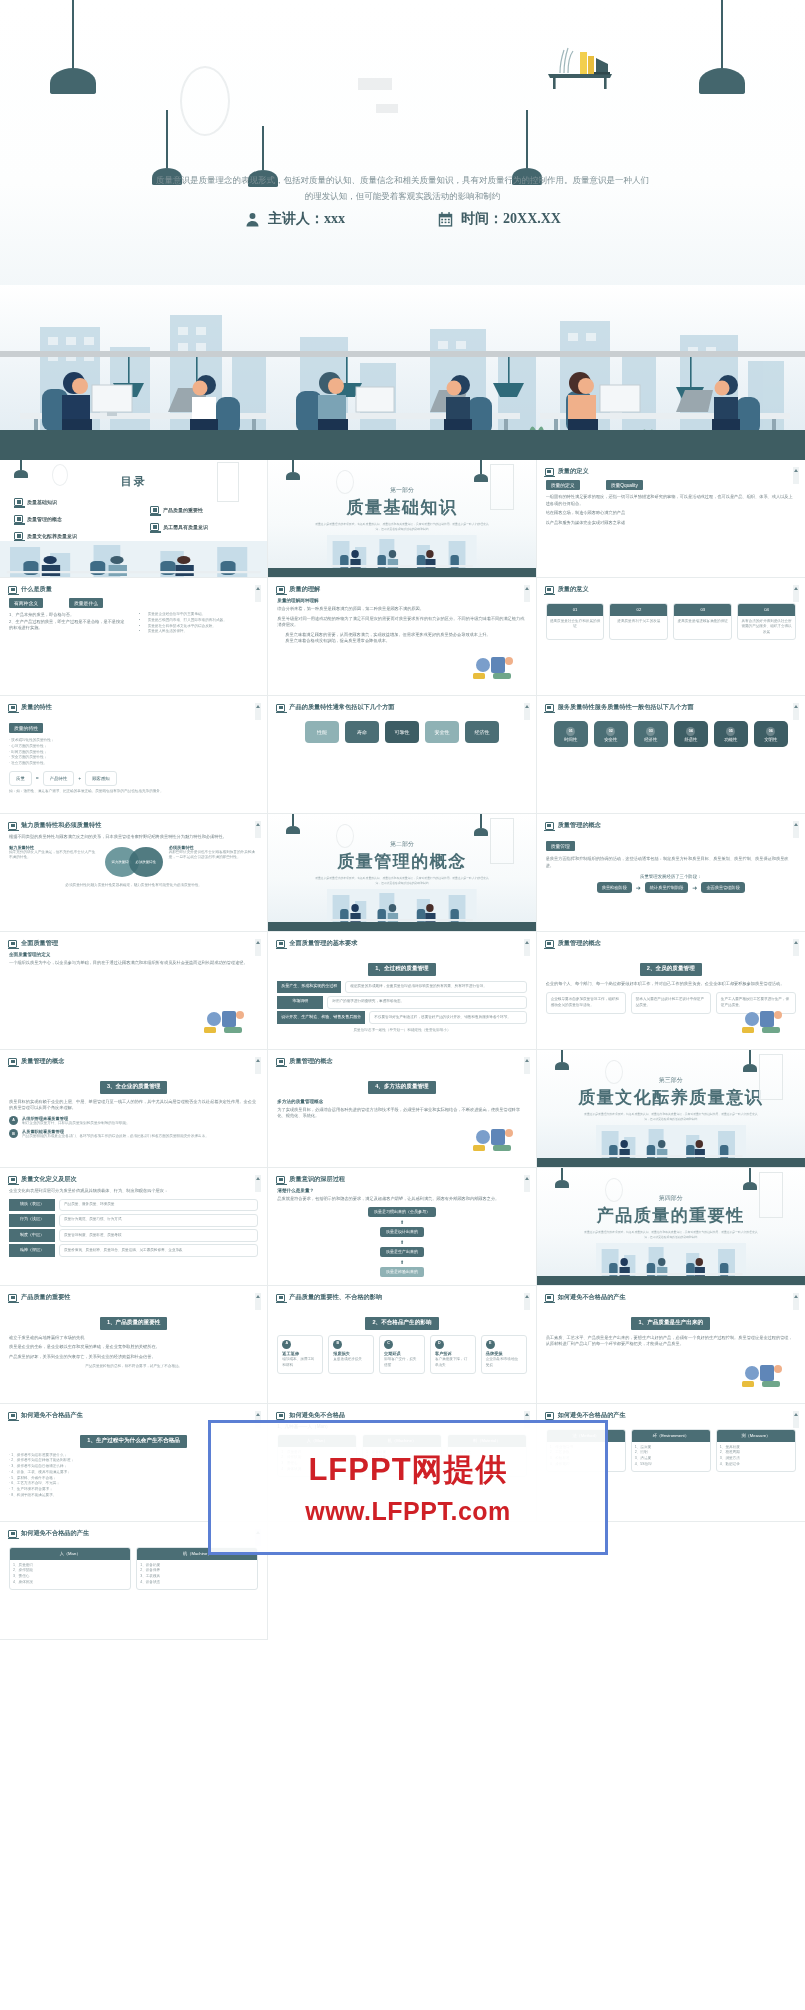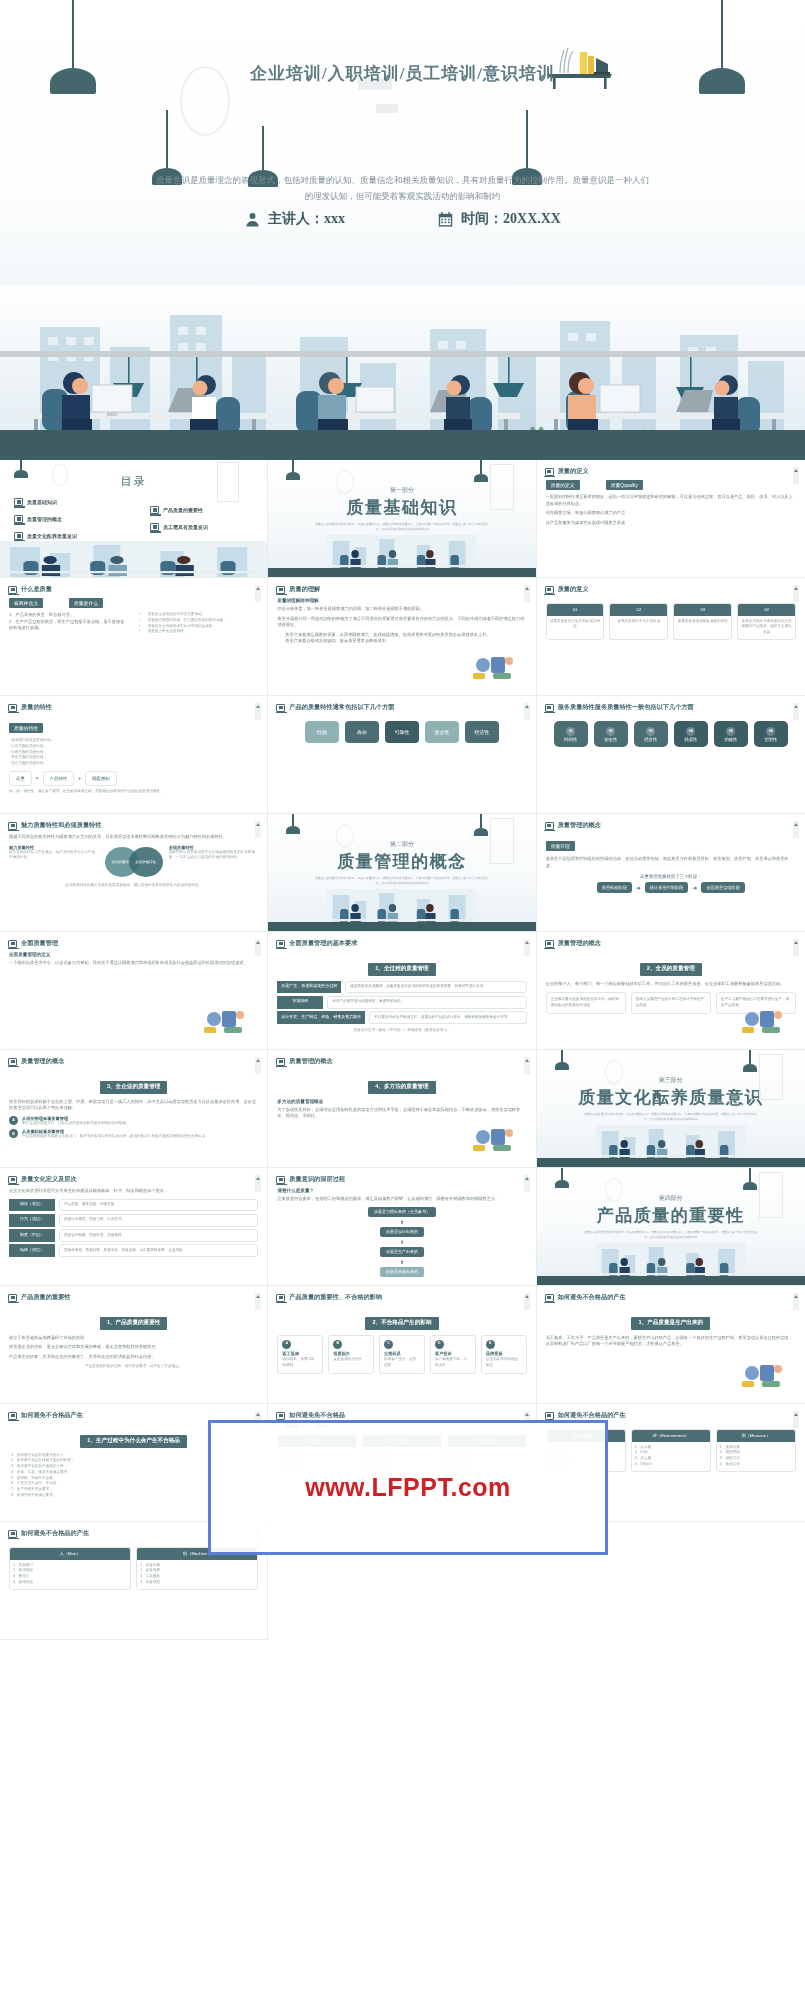--- a/index.html
+++ b/index.html
@@ -175,21 +175,21 @@
   .sec-sub {
     position: absolute; left: 46px; right: 46px; top: 62px;
     text-align: center; font-size: 2.8px; color: #9aa9ad; line-height: 1.8;
   }
   .sec-floor { position: absolute; left: 0; bottom: 0; width: 100%; height: 9px; background: #3e5d62; }
   .sec-illus { position: absolute; left: 22%; bottom: 0; width: 56%; height: 42px; }
 
   
   .toc-title {
     position: absolute; left: 0; right: 0; top: 14px;
-    text-align: center; font-size: 11px; font-weight: normal; color: #44666d;
+    text-align: center; font-size: 11px; font-weight: bold; color: #44666d;
     letter-spacing: 2px;
   }
   .toc-col { position: absolute; font-size: 5px; }
   .toc-row { display: flex; align-items: center; gap: 4px; margin-bottom: 9px; }
   .toc-label { color: #4a5d61; font-weight: bold; white-space: nowrap; }
 
   
   .card {
     border: 1px solid #dfe6e8; border-radius: 3px;
     background: #fff;
@@ -273,21 +273,20 @@
       <rect x="13" y="38" width="2.6" height="11" fill="#3e5d62"></rect>
       <rect x="64" y="38" width="2.6" height="11" fill="#3e5d62"></rect>
       <path d="M20 33 C20 24 22 16 24 10 M24 33 C24 22 26 14 28 8 M28 33 C28 22 30 15 33 11" stroke="#9fb6ba" stroke-width="1.2" fill="none"></path>
       <rect x="40" y="12" width="7" height="22" fill="#f2cf4e"></rect>
       <rect x="48" y="16" width="6" height="18" fill="#e8bd3d"></rect>
       <path d="M56 34 L56 18 L68 24 L68 34 Z" fill="#3e5d62"></path>
       <rect x="54" y="32" width="16" height="2.5" fill="#2f484c"></rect>
     </svg>
   </div>
 
-  <div class="hero-kicker">企业培训/入职培训/员工培训/意识培训</div>
   <div class="hero-sub">质量意识是质量理念的表现形式，包括对质量的认知、质量信念和相关质量知识，具有对质量行为的控制作用。质量意识是一种人们的理发认知，但可能受着客观实践活动的影响和制约</div>
 
   <div class="hero-meta">
     <div class="meta-item">
       <span class="meta-ico">
         <svg viewBox="0 0 24 24" width="17" height="17">
             <circle cx="12" cy="7" r="4.2" fill="#44666d"></circle>
             <path d="M3.5 22c0-4.8 3.8-8 8.5-8s8.5 3.2 8.5 8z" fill="#44666d"></path>
           </svg>
       </span>
@@ -1256,14 +1255,15 @@
               <div class="t-body-sm">3、工装模具</div>
               <div class="t-body-sm">4、设备状态</div>
             </div>
           </div>
         </div>
       </div>
     </div>
   </div>
 
 <div class="watermark">
+  <div class="wm-line1">LFPPT网提供</div>
   <div class="wm-line2">www.LFPPT.com</div>
 </div>
 
 </body></html>

